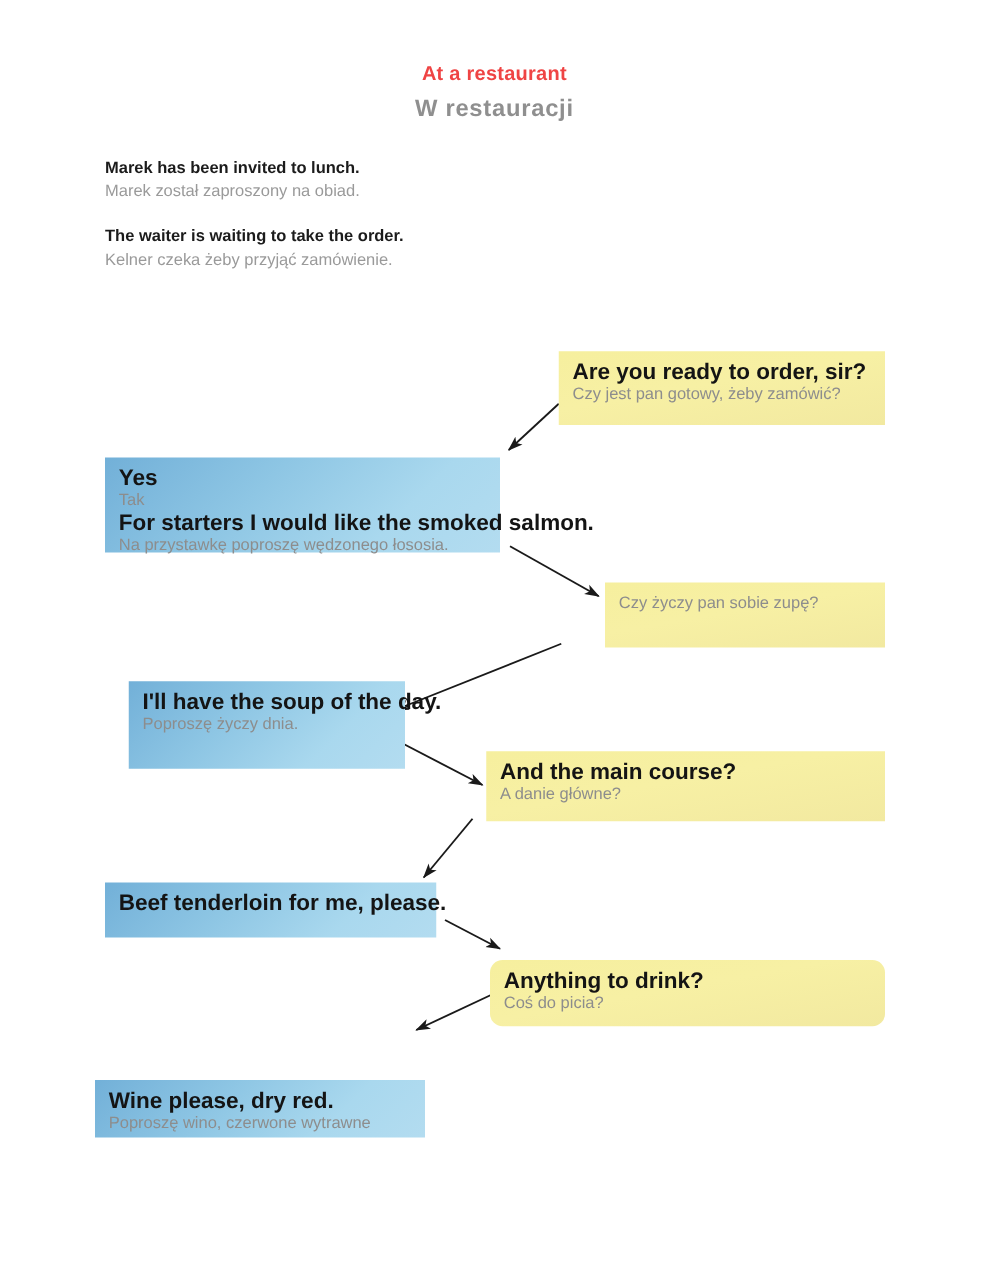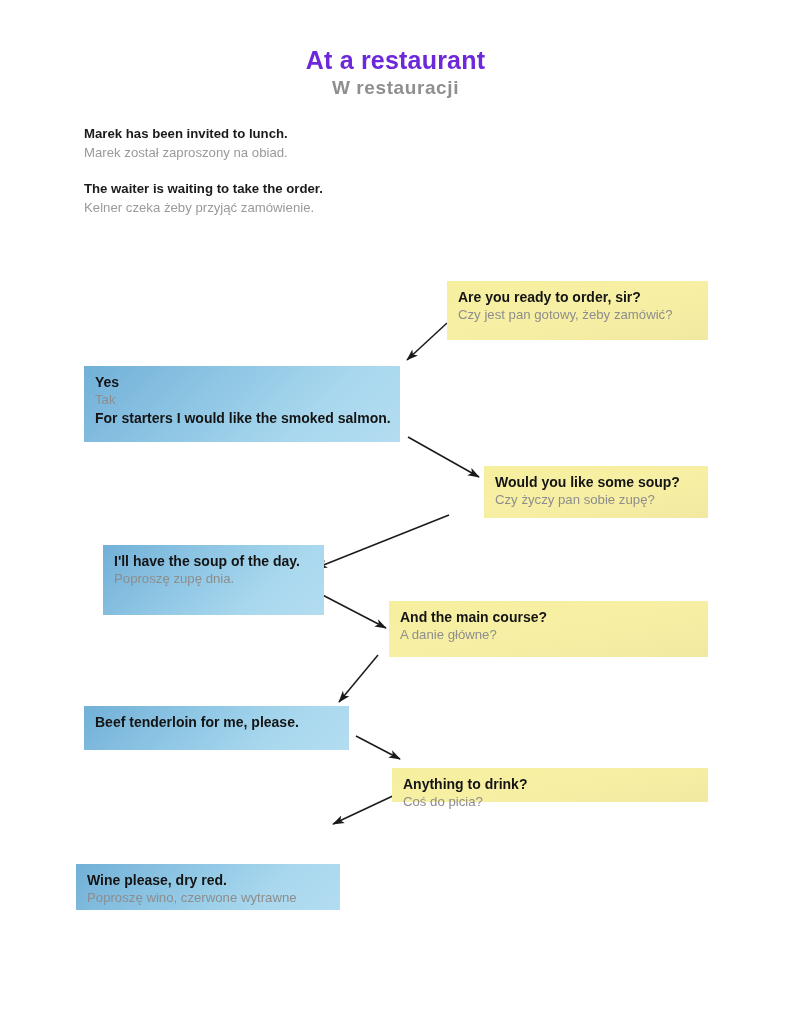--- a/index.html
+++ b/index.html
@@ -23,23 +23,23 @@
 
   
   .title-block {
     position: absolute;
     left: 0;
     top: 48px;
     width: 791px;
     text-align: center;
   }
   .title-en {
-    font-size: 25px;
+    font-size: 16px;
     font-weight: bold;
-    color: #6d28d9;
+    color: #ef4444;
     letter-spacing: 0.2px;
     line-height: 24px;
   }
   .title-pl {
     font-size: 19px;
     font-weight: bold;
     color: #8f8f8f;
     letter-spacing: 0.6px;
     line-height: 24px;
     margin-top: 4px;
@@ -74,21 +74,21 @@
     box-sizing: border-box;
     padding: 7px 11px 7px 11px;
   }
   .bubble.yellow {
     background: linear-gradient(170deg, #f6ef9e 0%, #f7f0a4 45%, #f2e9a0 100%);
   }
   .bubble.blue {
     background: linear-gradient(135deg, #72b0d8 0%, #8ec6e4 38%, #a9d8ee 72%, #b3dcf0 100%);
   }
   .line-en {
-    font-size: 14px;
+    font-size: 18px;
     font-weight: bold;
     color: #141414;
     line-height: 18px;
     white-space: nowrap;
   }
   .line-pl {
     font-size: 13.2px;
     font-weight: normal;
     color: #8d8d8d;
     line-height: 18px;
@@ -145,42 +145,42 @@
 
   <div class="bubble yellow" style="left:447px; top:281px; width:261px; height:59px;">
     <div class="line-en">Are you ready to order, sir?</div>
     <div class="line-pl">Czy jest pan gotowy, żeby zamówić?</div>
   </div>
 
   <div class="bubble blue" style="left:84px; top:366px; width:316px; height:76px;">
     <div class="line-en">Yes</div>
     <div class="line-pl">Tak</div>
     <div class="line-en">For starters I would like the smoked salmon.</div>
+    <div class="line-pl">Na przystawkę poproszę wędzonego łososia.</div>
   </div>
 
   <div class="bubble yellow" style="left:484px; top:466px; width:224px; height:52px;">
-    <div class="line-en">Would you like some soup?</div>
     <div class="line-pl">Czy życzy pan sobie zupę?</div>
   </div>
 
   <div class="bubble blue" style="left:84px; top:545px; width:221px; height:70px;margin-left:19px;">
     <div class="line-en">I'll have the soup of the day.</div>
-    <div class="line-pl">Poproszę zupę dnia.</div>
+    <div class="line-pl">Poproszę życzy dnia.</div>
   </div>
 
   <div class="bubble yellow" style="left:389px; top:601px; width:319px; height:56px;">
     <div class="line-en">And the main course?</div>
     <div class="line-pl">A danie główne?</div>
   </div>
 
   <div class="bubble blue" style="left:84px; top:706px; width:265px; height:44px;">
     <div class="line-en">Beef tenderloin for me, please.</div>
   </div>
 
-  <div class="bubble yellow" style="left:392px; top:768px; width:316px; height:34px;">
+  <div class="bubble yellow" style="left:392px; top:768px; width:316px; height:53px;border-radius:10px;">
     <div class="line-en">Anything to drink?</div>
     <div class="line-pl">Coś do picia?</div>
   </div>
 
   <div class="bubble blue" style="left:76px; top:864px; width:264px; height:46px;">
     <div class="line-en">Wine please, dry red.</div>
     <div class="line-pl">Poproszę wino, czerwone wytrawne</div>
   </div>
 
 </div>

